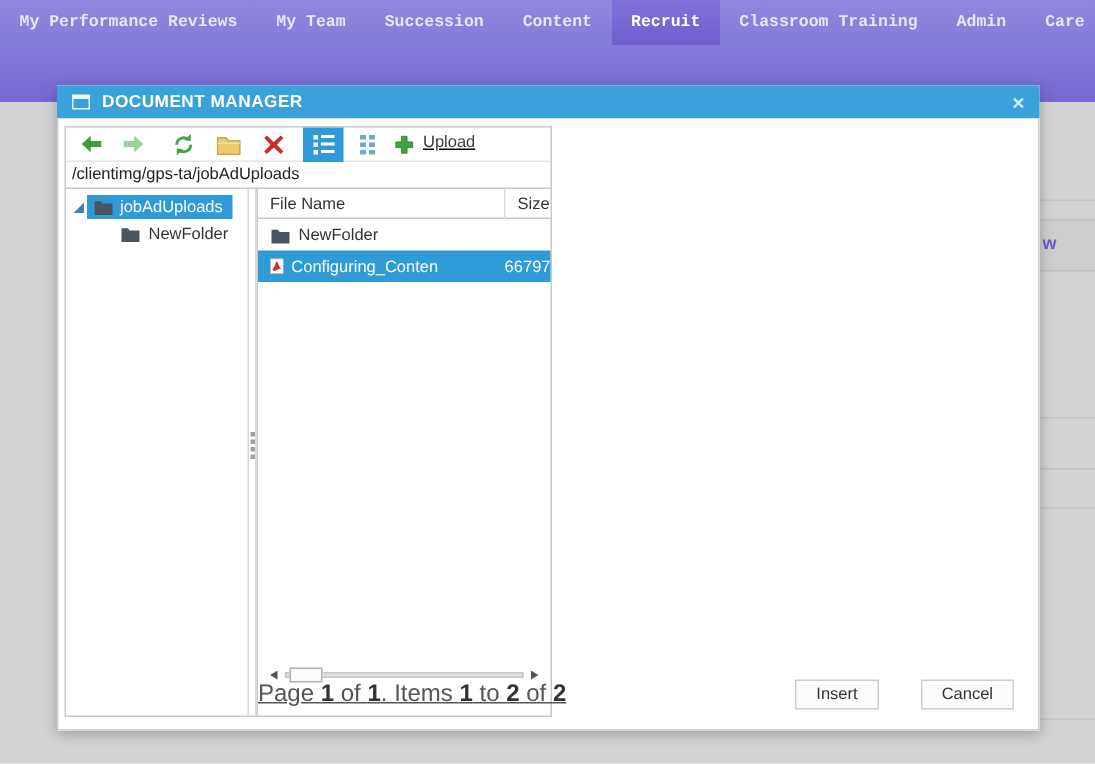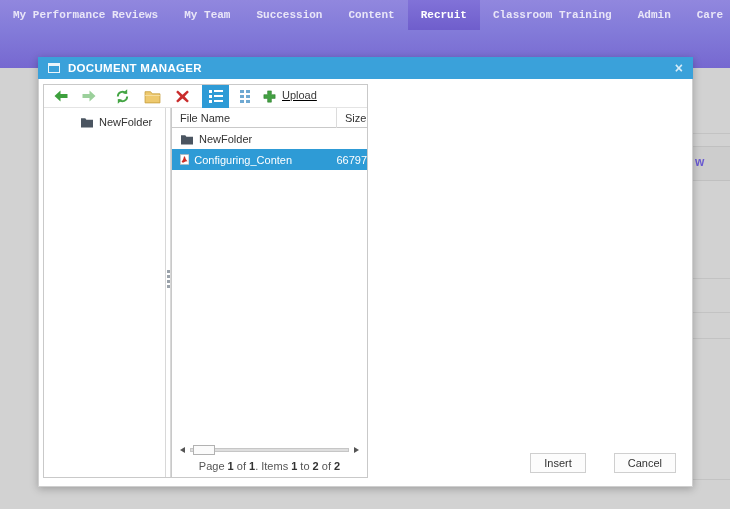--- a/index.html
+++ b/index.html
@@ -80,21 +80,21 @@
   .name-text { overflow:hidden; white-space:nowrap; }
 
   .hscroll { position:absolute; left:8px; right:8px; bottom:22px; height:10px; display:flex; align-items:center; }
   .tri-l { width:0; height:0; border-top:3.5px solid transparent; border-bottom:3.5px solid transparent;
            border-right:5px solid #555; cursor:pointer; }
   .tri-r { width:0; height:0; border-top:3.5px solid transparent; border-bottom:3.5px solid transparent;
            border-left:5px solid #555; cursor:pointer; }
   .track { flex:1; height:4px; background:#dedede; border:1px solid #c6c6c6; margin:0 5px; position:relative; cursor:pointer; }
   .thumb { position:absolute; left:2px; top:-4px; width:22px; height:10px; background:#fbfbfb; border:1px solid #b2b2b2; cursor:grab; }
 
-  .pager { position:absolute; left:0; right:0; bottom:5px; text-align:center; font-size:11px; color:#555; white-space:pre; }
+  .pager { position:absolute; left:0; right:0; bottom:5px; text-align:center; font-size:16px; color:#555; white-space:pre;text-decoration:underline; }
   .pager b { color:#333; }
 
   .dlg-buttons { position:absolute; right:16px; bottom:13px; display:flex; gap:28px; }
   .dlg-btn { font-family:"Liberation Sans", sans-serif; font-size:11px; color:#333; background:#fcfcfc;
              border:1px solid #cfcfcf; padding:3px 13px; cursor:pointer; }
 
   
   svg { display:block; }
 </style>
 </head>
@@ -194,24 +194,34 @@
               <span></span>
           </div>
           <div class="upload-group">
             <svg width="15" height="15" viewBox="0 0 16 16">
               <path d="M6 2 h4 v4 h4 v4 h-4 v4 h-4 v-4 H2 V6 h4 Z" fill="#43a143" stroke="#2f7d2f" stroke-width="0.6"></path>
             </svg>
             <span class="upload-label">Upload</span>
           </div>
         </div>
 
+        <div class="addressbar">/clientimg/gps-ta/jobAdUploads</div>
 
         <div class="panes">
 
           <div class="tree-pane">
+            <div class="tree-row1">
+              <div class="expander"></div>
+              <div class="tree-node-sel">
+                <svg width="14" height="12" viewBox="0 0 16 14">
+                  <path d="M1 2.5 h5 l1.3 1.8 H15 v9 H1 Z" fill="#4b5561"></path>
+                </svg>
+                <span>jobAdUploads</span>
+              </div>
+            </div>
             <div class="tree-row2">
               <svg width="14" height="12" viewBox="0 0 16 14">
                 <path d="M1 2.5 h5 l1.3 1.8 H15 v9 H1 Z" fill="#4b5561"></path>
               </svg>
               <span>NewFolder</span>
             </div>
           </div>
 
           <div class="splitter">
             <div class="grip"></div>

